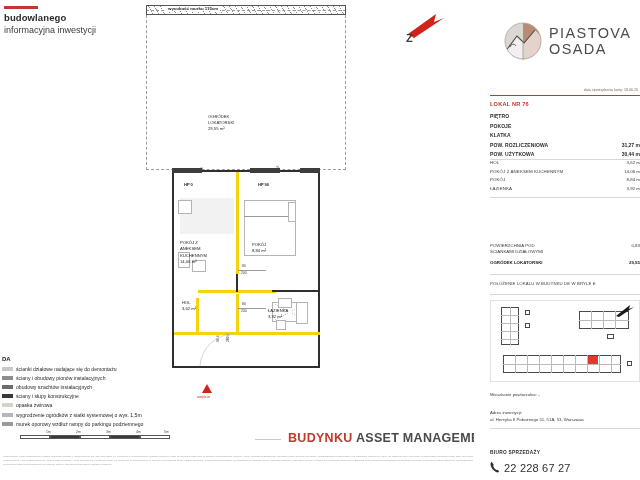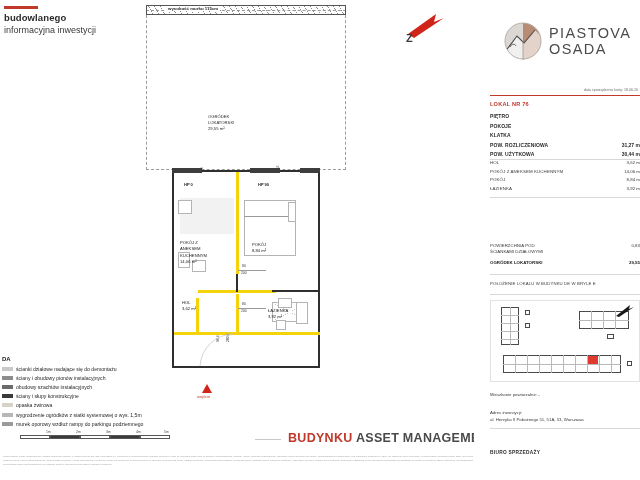--- a/index.html
+++ b/index.html
@@ -424,15 +424,23 @@
 
     <div class="repeat">Mieszkanie powtarzalne: -</div>
 
     <div class="addr">
       <div>Adres inwestycji:</div>
       <div>ul. Henryka II Pobożnego 51, 51A, 53, Warszawa</div>
     </div>
     <div class="rline" style="top:428px;"></div>
 
     <div class="biuro">BIURO SPRZEDAŻY</div>
+    <div class="phone-wrap">
+      <span>
+        <svg width="10" height="12" viewBox="0 0 10 12">
+          <path d="M1.6,0.8 C0.6,1.6 0.2,3 0.8,4.8 C1.6,7.4 3.6,9.8 6,11 C7.4,11.7 8.6,11.4 9.2,10.6 L7.6,8.8 C7.1,9.2 6.5,9.2 6,8.8 C4.8,7.9 3.8,6.6 3.3,5.2 C3.1,4.6 3.3,4.1 3.8,3.8 Z" fill="#2f2f2f"></path>
+        </svg>
+      </span>
+      <span class="phone-num">22 228 67 27</span>
+    </div>
 
   </div>
 </div>
 
 </body></html>

